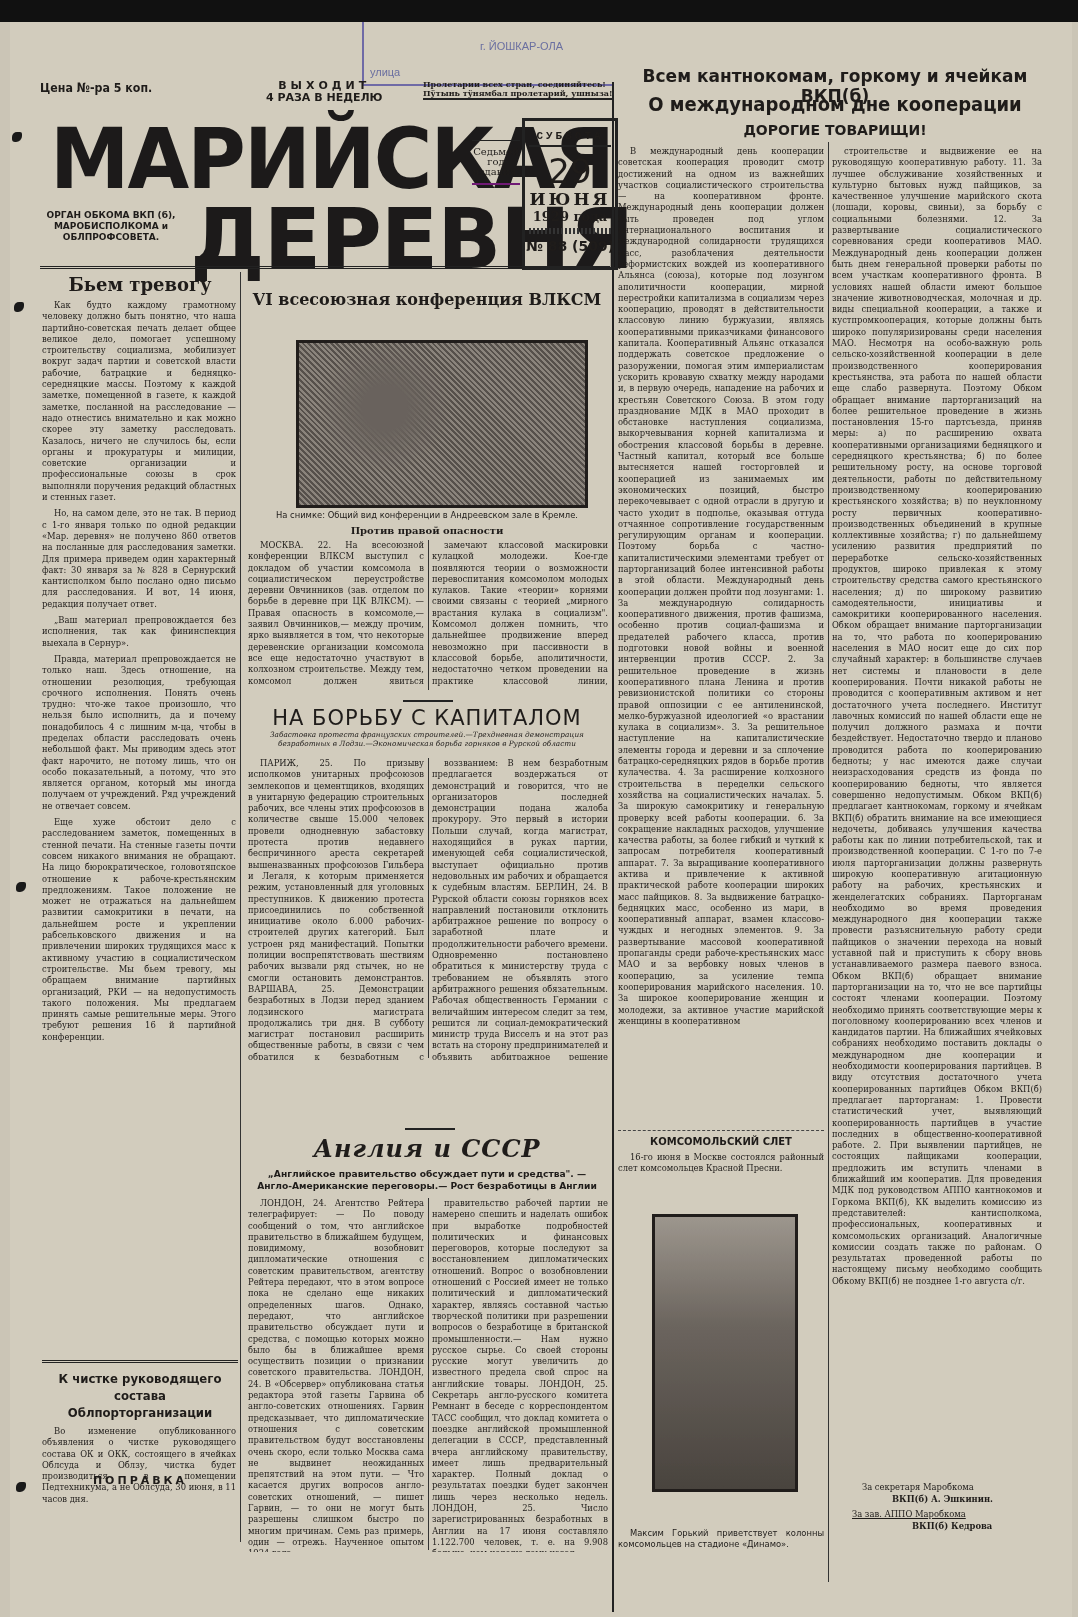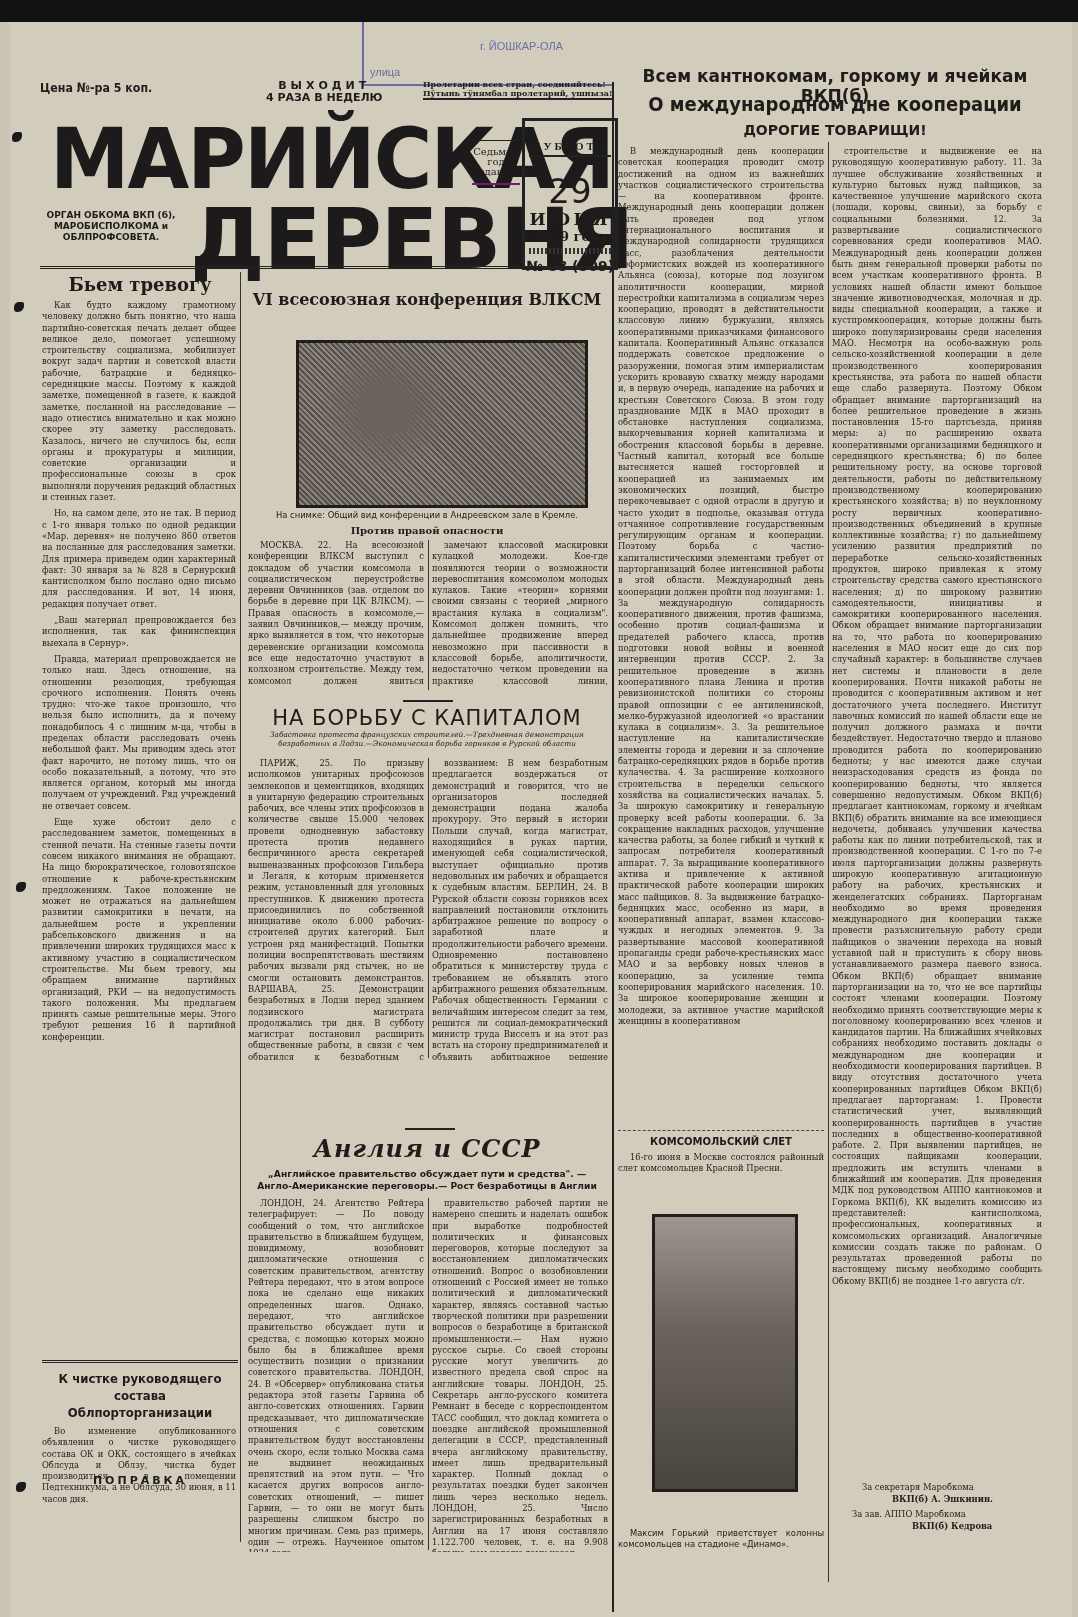--- a/index.html
+++ b/index.html
@@ -14,21 +14,21 @@
   .price { left:30px; top:58px; font-family:"DejaVu Sans", sans-serif; font-weight:bold; font-size:13px; transform:scaleX(0.85); transform-origin:left; }
   .freq { left:256px; top:58px; text-align:center; font-family:"DejaVu Sans", sans-serif; font-weight:bold; font-size:11px; line-height:12px; }
   .freq .l1 { letter-spacing:4px; }
   .slogan { left:413px; top:58px; width:190px; font-size:8px; font-weight:bold; line-height:9px; border-bottom:2px solid #222; }
   .masthead { left:40px; top:96px; width:430px; font-family:"DejaVu Sans", sans-serif; font-weight:bold; color:#1c1a1a; }
   .mh1 { font-size:84px; line-height:82px; letter-spacing:-2px; transform:scaleX(0.95); transform-origin:left; white-space:nowrap; }
   .mh2 { position:absolute; left:140px; top:80px; font-size:84px; line-height:82px; letter-spacing:-1px; white-space:nowrap; }
   .organ { left:36px; top:188px; width:130px; text-align:center; font-family:"DejaVu Sans", sans-serif; font-weight:bold; font-size:9px; line-height:11px; }
   .year { left:462px; top:118px; width:48px; text-align:center; font-size:10px; line-height:10px; border-top:1px solid #222; border-bottom:2px solid #701a75; padding:6px 0; }
   .datebox { left:512px; top:96px; width:90px; height:146px; border:3px solid #222; text-align:center; }
-  .datebox .dow { font-family:Liberation Serif, serif; font-weight:bold; font-size:11px; letter-spacing:3px; border-bottom:2px solid #222; padding:3px 0; margin:16px 4px; }
+  .datebox .dow { font-family:Liberation Mono, monospace; font-weight:bold; font-size:11px; letter-spacing:3px; border-bottom:2px solid #222; padding:3px 0; margin:6px 4px; }
   .datebox .day { font-family:"DejaVu Sans", sans-serif; font-size:34px; line-height:36px; }
   .datebox .mon { font-size:17px; letter-spacing:3px; font-weight:bold; }
   .datebox .yr { font-size:13px; font-weight:bold; }
   .datebox .orn { height:6px; margin:4px 4px; background:repeating-linear-gradient(90deg,#333 0 2px,transparent 2px 4px); }
   .datebox .num { font-family:"DejaVu Sans", sans-serif; font-weight:bold; font-size:14px; }
   .vrule { position:absolute; width:0; border-left:1px solid #333; }
   .hrule { position:absolute; height:0; border-top:3px double #222; }
   .col { position:absolute; font-size:8.4px; line-height:11.3px; text-align:justify; }
   .col p { margin:0 0 5px 0; text-indent:12px; }
   .head-sans { font-family:"DejaVu Sans", sans-serif; font-weight:bold; text-align:center; }
@@ -142,21 +142,21 @@
 
   <div class="col" style="left:608px;top:124px;width:206px;height:978px;overflow:hidden;">
       <p>В международный день кооперации советская кооперация проводит смотр достижений на одном из важнейших участков социалистического строительства — на кооперативном фронте. Международный день кооперации должен быть проведен под углом интернационального воспитания и международной солидарности трудящихся масс, разоблачения деятельности реформистских вождей из кооперативного Альянса (союза), которые под лозунгом аполитичности кооперации, мирной перестройки капитализма в социализм через кооперацию, проводят в действительности классовую линию буржуазии, являясь кооперативными приказчиками финансового капитала. Кооперативный Альянс отказался поддержать советское предложение о разоружении, помогая этим империалистам ускорить кровавую схватку между народами и, в первую очередь, нападение на рабочих и крестьян Советского Союза. В этом году празднование МДК в МАО проходит в обстановке наступления социализма, выкорчевывания корней капитализма и обострения классовой борьбы в деревне. Частный капитал, который все больше вытесняется нашей госторговлей и кооперацией из занимаемых им экономических позиций, быстро перекочевывает с одной отрасли в другую и часто уходит в подполье, оказывая оттуда отчаянное сопротивление государственным регулирующим органам и кооперации. Поэтому борьба с частно-капиталистическими элементами требует от парторганизаций более интенсивной работы в этой области. Международный день кооперации должен пройти под лозунгами: 1. За международную солидарность кооперативного движения, против фашизма, особенно против социал-фашизма и предателей рабочего класса, против подготовки новой войны и военной интервенции против СССР. 2. За решительное проведение в жизнь кооперативного плана Ленина и против ревизионистской политики со стороны правой оппозиции с ее антиленинской, мелко-буржуазной идеологией «о врастании кулака в социализм». 3. За решительное наступление на капиталистические элементы города и деревни и за сплочение батрацко-середняцких рядов в борьбе против кулачества. 4. За расширение колхозного строительства в переделки сельского хозяйства на социалистических началах. 5. За широкую самокритику и генеральную проверку всей работы кооперации. 6. За сокращение накладных расходов, улучшение качества работы, за более гибкий и чуткий к запросам потребителя кооперативный аппарат. 7. За выращивание кооперативного актива и привлечение к активной практической работе кооперации широких масс пайщиков. 8. За выдвижение батрацко-бедняцких масс, особенно из мари, в кооперативный аппарат, взамен классово-чуждых и негодных элементов. 9. За развертывание массовой кооперативной пропаганды среди рабоче-крестьянских масс МАО и за вербовку новых членов в кооперацию, за усиление темпа кооперирования марийского населения. 10. За широкое кооперирование женщин и молодежи, за активное участие марийской женщины в кооперативном</p>
     </div>
   <div class="col" style="left:822px;top:124px;width:210px;height:1330px;overflow:hidden;">
       <p>строительстве и выдвижение ее на руководящую кооперативную работу. 11. За лучшее обслуживание хозяйственных и культурно бытовых нужд пайщиков, за качественное улучшение марийского скота (лошади, коровы, свиньи), за борьбу с социальными болезнями. 12. За развертывание социалистического соревнования среди кооперативов МАО. Международный день кооперации должен быть днем генеральной проверки работы по всем участкам кооперативного фронта. В условиях нашей области имеют большое значение животноводческая, молочная и др. виды специальной кооперации, а также и кустпромкооперация, которые должны быть широко популяризированы среди населения МАО. Несмотря на особо-важную роль сельско-хозяйственной кооперации в деле производственного кооперирования крестьянства, эта работа по нашей области еще слабо развернута. Поэтому Обком обращает внимание парторганизаций на более решительное проведение в жизнь постановления 15-го партсъезда, приняв меры: а) по расширению охвата кооперативными организациями бедняцкого и середняцкого крестьянства; б) по более решительному росту, на основе торговой деятельности, работы по действительному производственному кооперированию крестьянского хозяйства; в) по неуклонному росту первичных кооперативно-производственных объединений в крупные коллективные хозяйства; г) по дальнейшему усилению развития предприятий по переработке сельско-хозяйственных продуктов, широко привлекая к этому строительству средства самого крестьянского населения; д) по широкому развитию самодеятельности, инициативы и самокритики кооперированного населения. Обком обращает внимание парторганизации на то, что работа по кооперированию населения в МАО носит еще до сих пор случайный характер: в большинстве случаев нет системы и плановости в деле кооперирования. Почти никакой работы не проводится с кооперативным активом и нет достаточного учета последнего. Институт лавочных комиссий по нашей области еще не получил должного размаха и почти бездействует. Недостаточно твердо и планово проводится работа по кооперированию бедноты; у нас имеются даже случаи неизрасходования средств из фонда по кооперированию бедноты, что является совершенно недопустимым. Обком ВКП(б) предлагает кантнокомам, горкому и ячейкам ВКП(б) обратить внимание на все имеющиеся недочеты, добиваясь улучшения качества работы как по линии потребительской, так и производственной кооперации. С 1-го по 7-е июля парторганизации должны развернуть широкую кооперативную агитационную работу на рабочих, крестьянских и женделегатских собраниях. Парторганам необходимо во время проведения международного дня кооперации также провести разъяснительную работу среди пайщиков о значении перехода на новый уставной пай и приступить к сбору вновь устанавливаемого размера паевого взноса. Обком ВКП(б) обращает внимание парторганизации на то, что не все партийцы состоят членами кооперации. Поэтому необходимо принять соответствующие меры к поголовному кооперированию всех членов и кандидатов партии. На ближайших ячейковых собраниях необходимо поставить доклады о международном дне кооперации и необходимости кооперирования партийцев. В виду отсутствия достаточного учета кооперированных партийцев Обком ВКП(б) предлагает парторганам: 1. Провести статистический учет, выявляющий кооперированность партийцев в участие последних в общественно-кооперативной работе. 2. При выявлении партийцев, не состоящих пайщиками кооперации, предложить им вступить членами в ближайший им кооператив. Для проведения МДК под руководством АППО кантнокомов и Горкома ВКП(б), КК выделить комиссию из представителей: кантисполкома, профессиональных, кооперативных и комсомольских организаций. Аналогичные комиссии создать также по районам. О результатах проведенной работы по настоящему письму необходимо сообщить Обкому ВКП(б) не позднее 1-го августа с/г.</p>
     </div>
   <div class="abs" style="left:822px;top:1460px;width:210px;font-size:8.4px;line-height:11.5px;">
     <div style="padding-left:30px;">За секретаря Маробкома</div>
     <div style="padding-left:60px;font-weight:bold;">ВКП(б) А. Эшкинин.</div>
-    <div style="padding-left:20px;margin-top:4px;">За зав. АППО Маробкома</div>
+    <div style="padding-left:20px;margin-top:4px;text-decoration:underline;">За зав. АППО Маробкома</div>
     <div style="padding-left:80px;font-weight:bold;">ВКП(б) Кедрова</div>
   </div>
 
   <div class="abs" style="left:608px;top:1108px;width:206px;border-top:1px dashed #444;"></div>
   <div class="abs head-sans" style="left:608px;top:1114px;width:206px;font-size:10px;">КОМСОМОЛЬСКИЙ СЛЕТ</div>
   <div class="col" style="left:608px;top:1130px;width:206px;">
       <p>16-го июня в Москве состоялся районный слет комсомольцев Красной Пресни.</p>
     </div>
   <div class="photo photo2" style="left:642px;top:1192px;width:140px;height:272px;"></div>
   <div class="col" style="left:608px;top:1506px;width:206px;font-family:'DejaVu Sans',sans-serif;">

